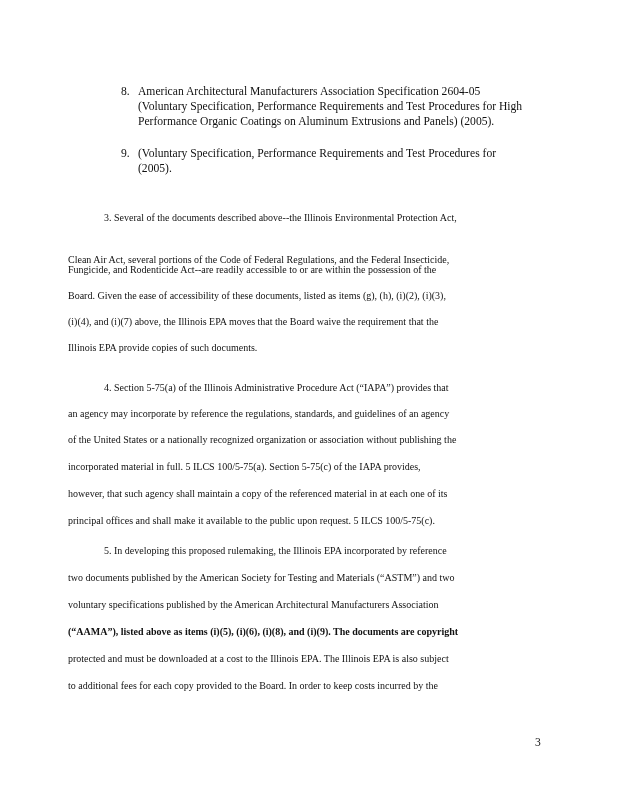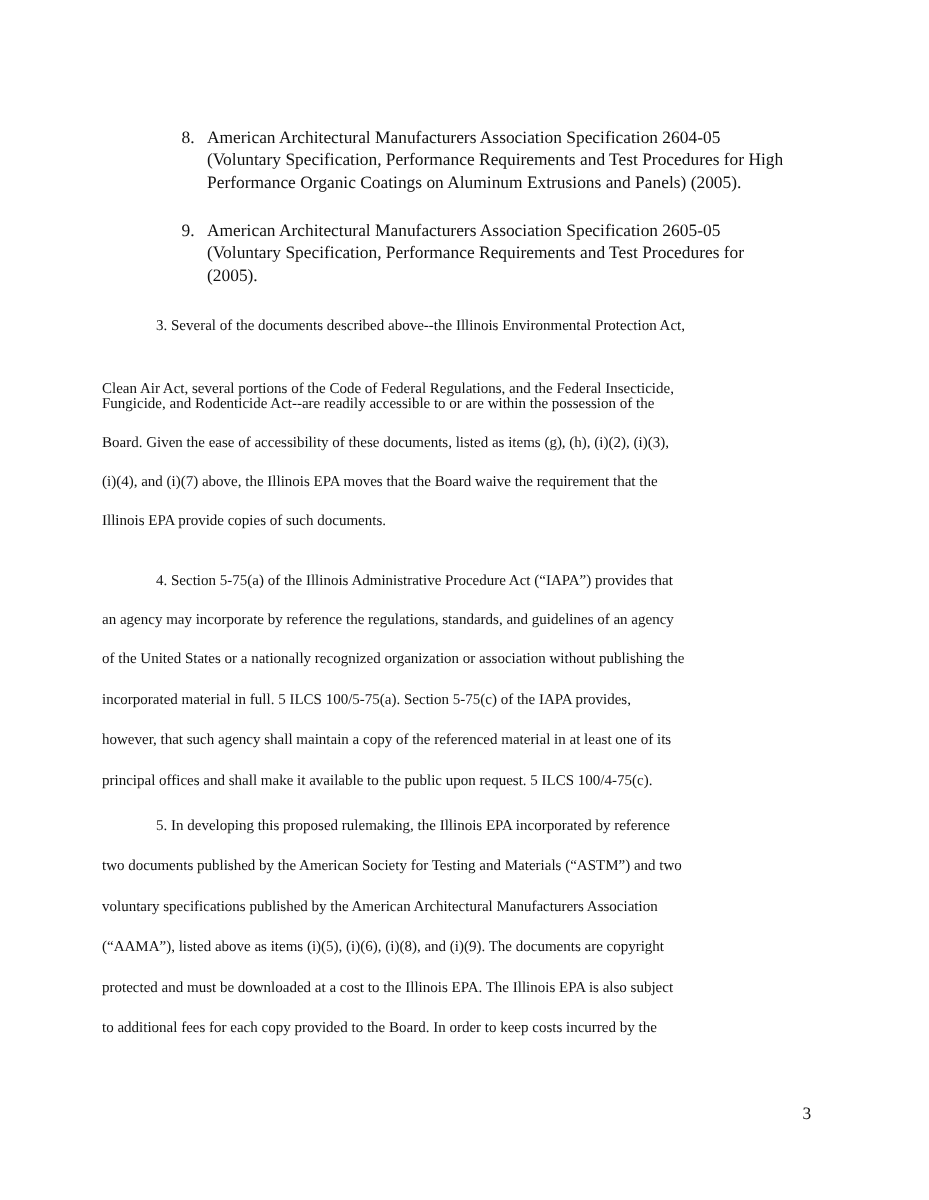--- a/index.html
+++ b/index.html
@@ -20,47 +20,46 @@
 
   <div class="list-item" style="top:84px;">
     <span class="num">8.</span>
     <span class="text">American Architectural Manufacturers Association Specification 2604-05</span>
     <span class="text">(Voluntary Specification, Performance Requirements and Test Procedures for High</span>
     <span class="text">Performance Organic Coatings on Aluminum Extrusions and Panels) (2005).</span>
   </div>
 
   <div class="list-item" style="top:146px;">
     <span class="num">9.</span>
-    <span class="text">American Architectural Manufacturers Association Specification 2605-05</span>
     <span class="text">(Voluntary Specification, Performance Requirements and Test Procedures for</span>
     <span class="text">(2005).</span>
   </div>
 
   <div>
     <div class="body-line indent" style="top:211px;">3.  Several of the documents described above--the Illinois Environmental Protection Act,</div>
     <div class="body-line" style="top:253px;">Clean Air Act, several portions of the Code of Federal Regulations, and the Federal Insecticide,</div>
     <div class="body-line" style="top:263px;">Fungicide, and Rodenticide Act--are readily accessible to or are within the possession of the</div>
     <div class="body-line" style="top:289px;">Board. Given the ease of accessibility of these documents, listed as items (g), (h), (i)(2), (i)(3),</div>
     <div class="body-line" style="top:315px;">(i)(4), and (i)(7) above, the Illinois EPA moves that the Board waive the requirement that the</div>
     <div class="body-line" style="top:341px;">Illinois EPA provide copies of such documents.</div>
   </div>
 
   <div>
     <div class="body-line indent" style="top:381px;">4.  Section 5-75(a) of the Illinois Administrative Procedure Act (“IAPA”) provides that</div>
     <div class="body-line" style="top:407px;">an agency may incorporate by reference the regulations, standards, and guidelines of an agency</div>
     <div class="body-line" style="top:433px;">of the United States or a nationally recognized organization or association without publishing the</div>
     <div class="body-line" style="top:460px;">incorporated material in full. 5 ILCS 100/5-75(a).  Section 5-75(c) of the IAPA provides,</div>
-    <div class="body-line" style="top:487px;">however, that such agency shall maintain a copy of the referenced material in at least one of its</div>
-    <div class="body-line" style="top:514px;">principal offices and shall make it available to the public upon request.  5 ILCS 100/4-75(c).</div>
+    <div class="body-line" style="top:487px;">however, that such agency shall maintain a copy of the referenced material in at each one of its</div>
+    <div class="body-line" style="top:514px;">principal offices and shall make it available to the public upon request.  5 ILCS 100/5-75(c).</div>
   </div>
 
   <div>
     <div class="body-line indent" style="top:544px;">5.  In developing this proposed rulemaking, the Illinois EPA incorporated by reference</div>
     <div class="body-line" style="top:571px;">two documents published by the American Society for Testing and Materials (“ASTM”) and two</div>
     <div class="body-line" style="top:598px;">voluntary specifications published by the American Architectural Manufacturers Association</div>
-    <div class="body-line" style="top:625px;">(“AAMA”), listed above as items (i)(5), (i)(6), (i)(8), and (i)(9).  The documents are copyright</div>
+    <div class="body-line" style="top:625px;font-weight:bold;">(“AAMA”), listed above as items (i)(5), (i)(6), (i)(8), and (i)(9).  The documents are copyright</div>
     <div class="body-line" style="top:652px;">protected and must be downloaded at a cost to the Illinois EPA.  The Illinois EPA is also subject</div>
     <div class="body-line" style="top:679px;">to additional fees for each copy provided to the Board.  In order to keep costs incurred by the</div>
   </div>
 
   <div class="page-number">3</div>
 
 </div>
 
 </body></html>

